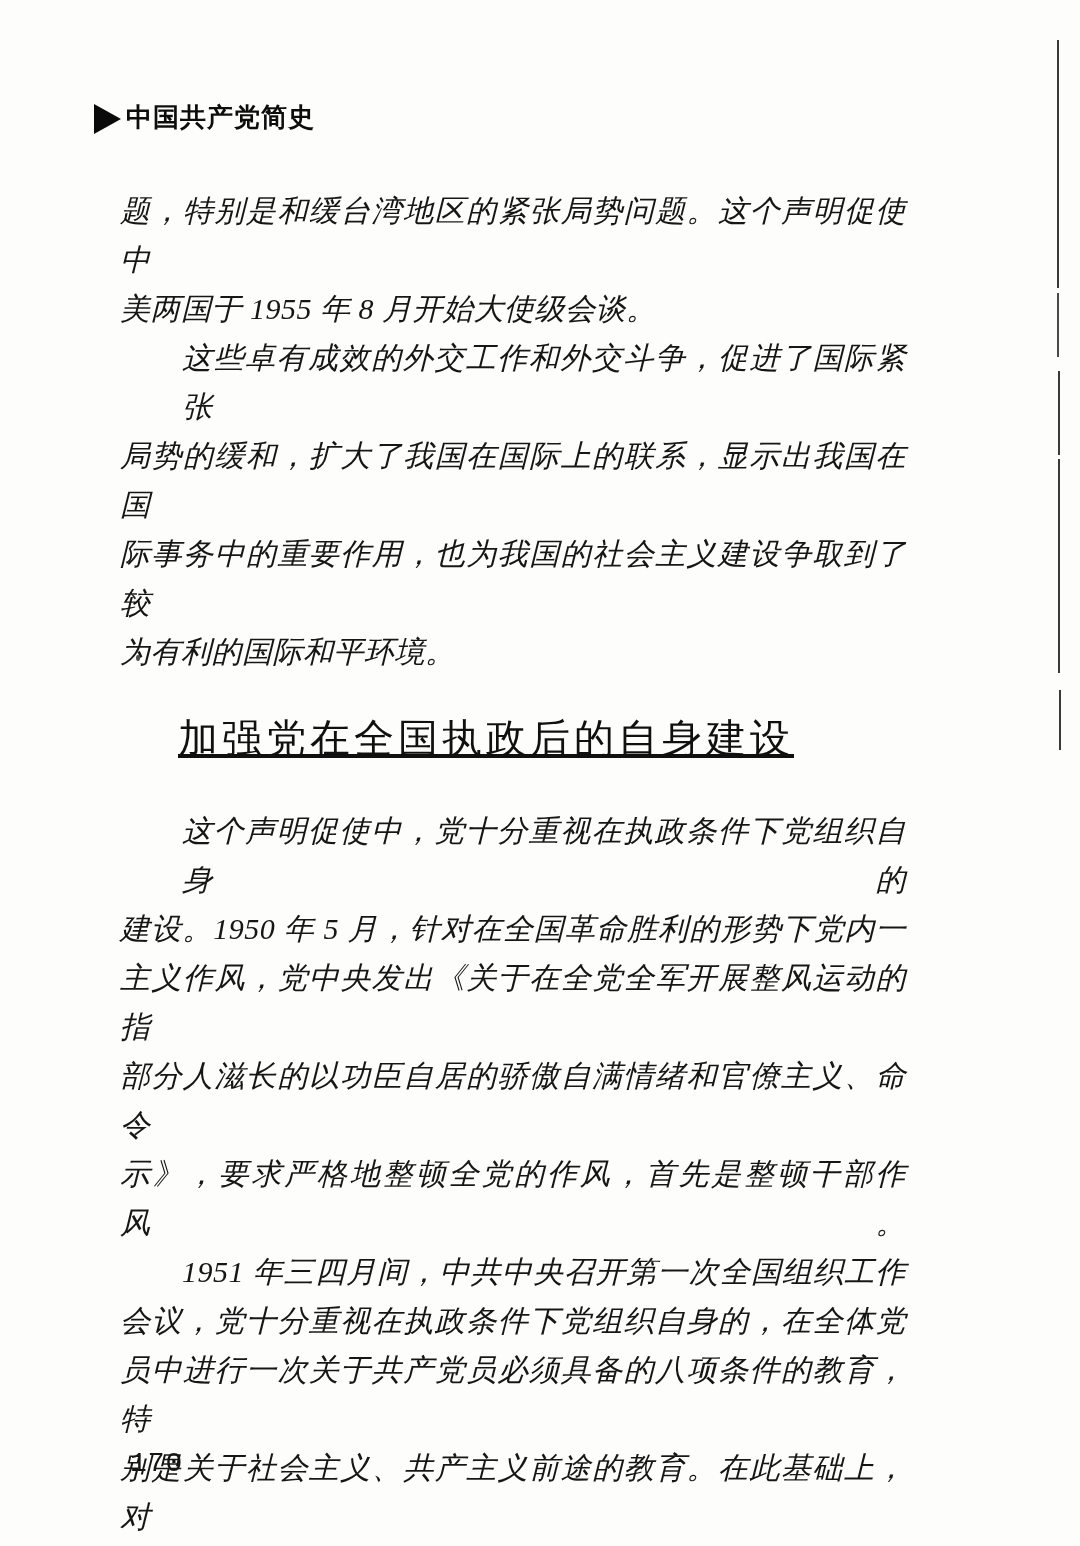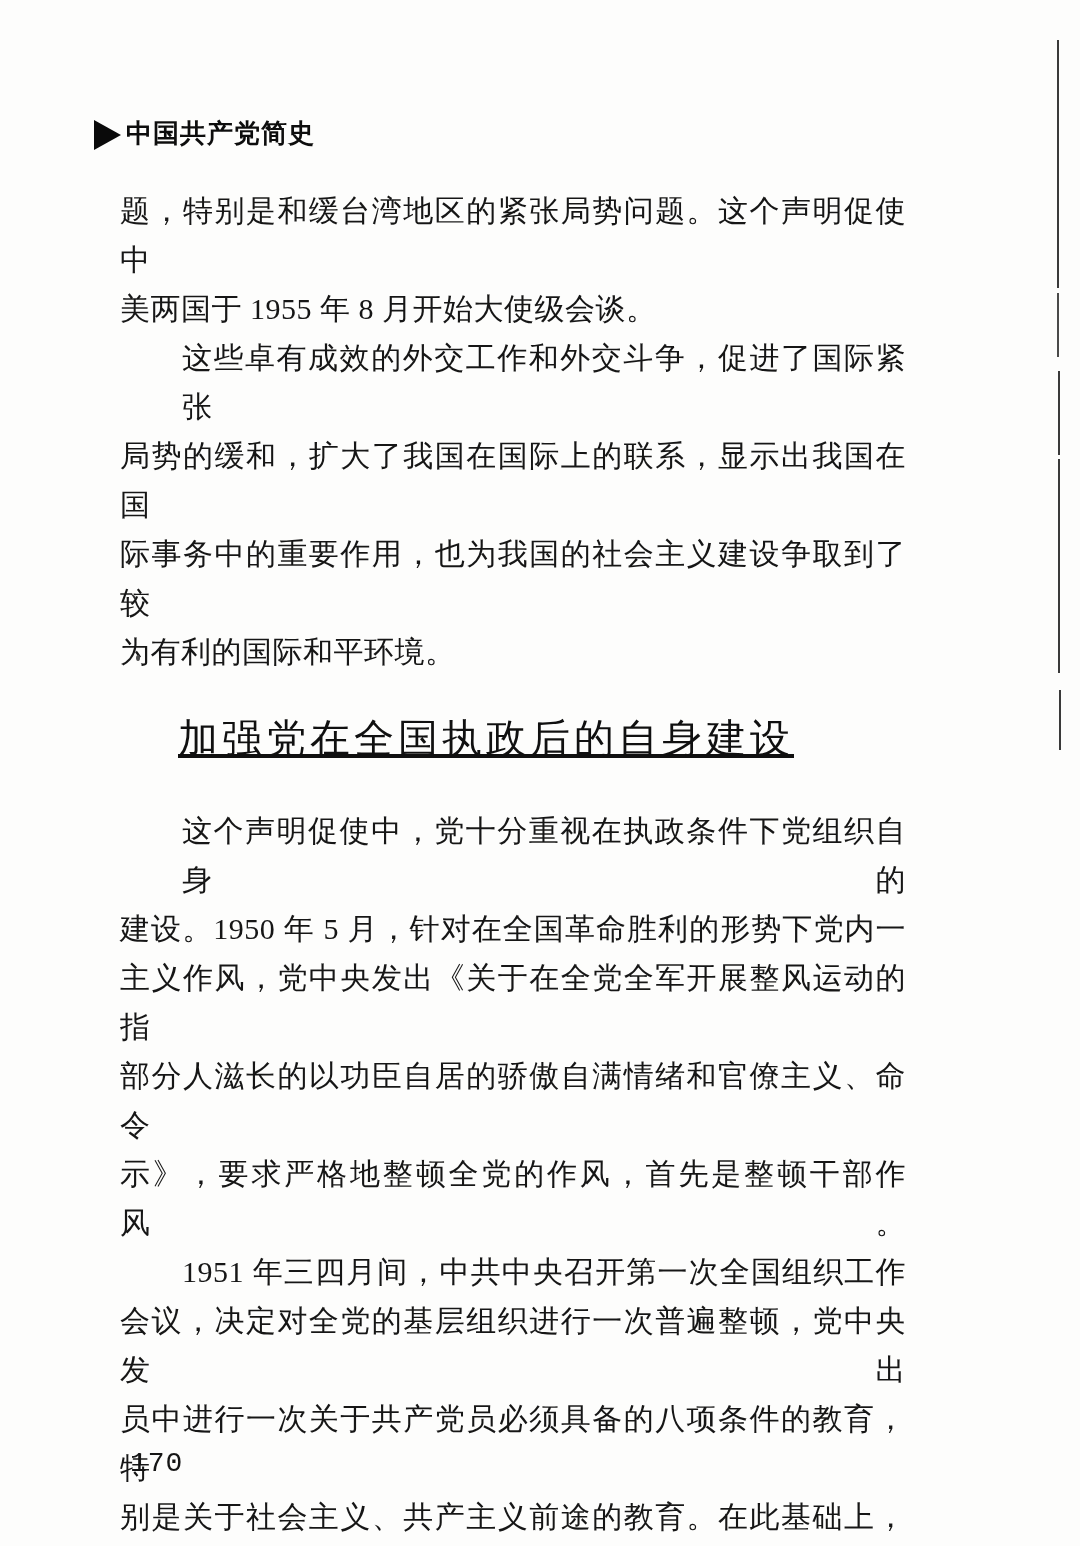--- a/index.html
+++ b/index.html
@@ -14,21 +14,21 @@
     background: #fdfdfc;
     overflow: hidden;
     font-family: "Liberation Serif", "DejaVu Serif", serif;
     color: #141414;
   }
 
   
   .header {
     position: absolute;
     left: 85px;
-    top: 116px;
+    top: 100px;
     display: flex;
     align-items: center;
     gap: 5px;
     padding-left: 9px;
   }
   .tri {
     width: 0;
     height: 0;
     border-left: 27px solid #0a0a0a;
     border-top: 15px solid transparent;
@@ -51,20 +51,21 @@
     width: 786px;
     font-size: 30px;
     line-height: 49px;
     letter-spacing: 0.5px;
     color: #161616;
   }
   .line {
     text-align: justify;
     text-align-last: left;
     white-space: nowrap;
+    font-style: italic;
   }
   .line.fill {
     white-space: normal;
     text-align-last: justify;
   }
   .line.indent {
     padding-left: 62px;
   }
 
   
@@ -148,21 +149,21 @@
     <div>
       <div class="line fill indent">这个声明促使中，党十分重视在执政条件下党组织自身的</div>
       <div class="line fill">建设。1950 年 5 月，针对在全国革命胜利的形势下党内一</div>
       <div class="line fill">主义作风，党中央发出《关于在全党全军开展整风运动的指</div>
       <div class="line fill">部分人滋长的以功臣自居的骄傲自满情绪和官僚主义、命令</div>
       <div class="line fill">示》，要求严格地整顿全党的作风，首先是整顿干部作风。</div>
     </div>
 
     <div>
       <div class="line fill indent">1951 年三四月间，中共中央召开第一次全国组织工作</div>
-      <div class="line fill">会议，决定对全党的基层组织进行一次普遍整顿，党中央发出</div>
+      <div class="line fill">会议，党十分重视在执政条件下党组织自身的，在全体党</div>
       <div class="line fill">员中进行一次关于共产党员必须具备的八项条件的教育，特</div>
       <div class="line fill">别是关于社会主义、共产主义前途的教育。在此基础上，对</div>
 
     </div>
 
   </div>
 
   <div class="stray-dun">、</div>
   <div class="stray-dot"></div>
 

